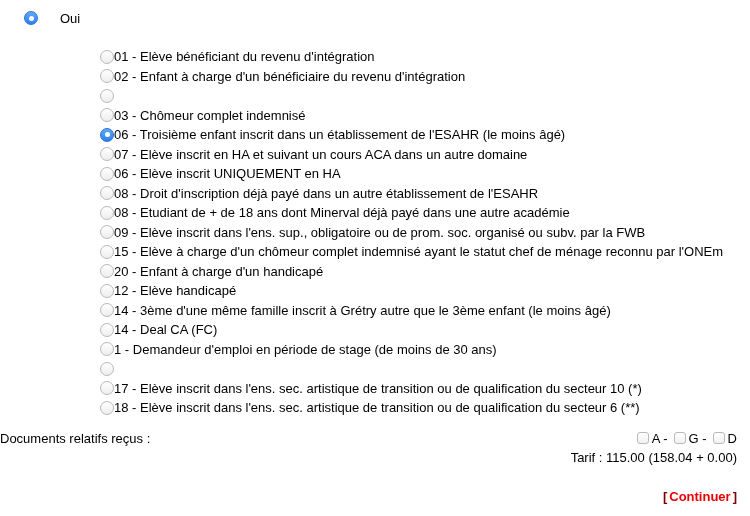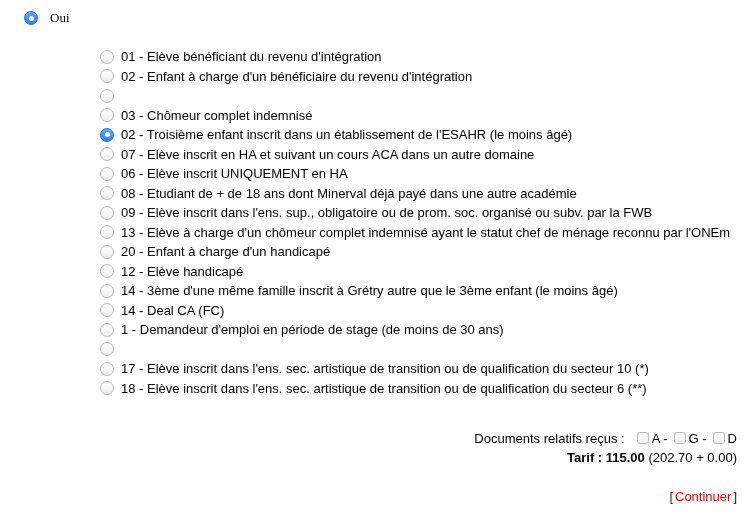--- a/index.html
+++ b/index.html
@@ -48,62 +48,60 @@
     background: linear-gradient(#ffffff, #f1f1f1);
     box-sizing: border-box;
     display: inline-block;
     flex: none;
   }
 
   
   .oui-row {
     display: flex;
     align-items: center;
-    gap: 12px;
+    gap: 22px;
     padding: 10px 0 0 24px;
     height: 16px;
-    font-family: Liberation Serif, serif;
   }
 
   
   .options {
     margin: 21px 0 0 100px;
   }
   .option-row {
     display: flex;
     align-items: center;
-    gap: 7px;
     height: 19.5px;
     white-space: nowrap;
   }
 
   
   .bottom {
     position: absolute;
     right: 13px;
     bottom: 0;
     top: 428px;
     left: 0;
     text-align: right;
   }
   .docs-row {
     display: flex;
-    justify-content: flex-end;
+    justify-content: space-between;
     align-items: center;
     height: 20px;
     gap: 3px;
   }
   .docs-label { margin-right: 3px; }
   .docs-item { display: flex; align-items: center; gap: 3px; margin-left: 6px; }
   .tarif-row { height: 20px; line-height: 20px; }
-  .tarif-bold { font-weight: bold; }
+  .tarif-bold { font-weight: normal; }
   .continue-row {
     margin-top: 19px;
     height: 20px; line-height: 20px;
-    font-weight: normal;
+    font-weight: bold;
   }
   .bracket { color: #7f0000; }
   .continue-link { color: #ee0000; cursor: pointer; text-decoration: none; padding: 0 2px; }
 </style>
 </head>
 <body>
 
 <div class="page">
 
   <div class="oui-row">
@@ -126,47 +124,51 @@
       <span class="radio"></span>
     </div>
 
     <div class="option-row">
       <span class="radio"></span>
       <span class="option-label">03 - Chômeur complet indemnisé</span>
     </div>
 
     <div class="option-row">
       <span class="radio checked"></span>
-      <span class="option-label">02 - Troisième enfant inscrit dans un établissement de l'ESAHR (le moins âgé)</span>
+      <span class="option-label">06 - Troisième enfant inscrit dans un établissement de l'ESAHR (le moins âgé)</span>
     </div>
 
     <div class="option-row">
       <span class="radio"></span>
       <span class="option-label">07 - Elève inscrit en HA et suivant un cours ACA dans un autre domaine</span>
     </div>
 
     <div class="option-row">
       <span class="radio"></span>
       <span class="option-label">06 - Elève inscrit UNIQUEMENT en HA</span>
     </div>
 
+    <div class="option-row">
+      <span class="radio"></span>
+      <span class="option-label">08 - Droit d'inscription déjà payé dans un autre établissement de l'ESAHR</span>
+    </div>
 
     <div class="option-row">
       <span class="radio"></span>
       <span class="option-label">08 - Etudiant de + de 18 ans dont Minerval déjà payé dans une autre académie</span>
     </div>
 
     <div class="option-row">
       <span class="radio"></span>
       <span class="option-label">09 - Elève inscrit dans l'ens. sup., obligatoire ou de prom. soc. organisé ou subv. par la FWB</span>
     </div>
 
     <div class="option-row">
       <span class="radio"></span>
-      <span class="option-label">13 - Elève à charge d'un chômeur complet indemnisé ayant le statut chef de ménage reconnu par l'ONEm</span>
+      <span class="option-label">15 - Elève à charge d'un chômeur complet indemnisé ayant le statut chef de ménage reconnu par l'ONEm</span>
     </div>
 
     <div class="option-row">
       <span class="radio"></span>
       <span class="option-label">20 - Enfant à charge d'un handicapé</span>
     </div>
 
     <div class="option-row">
       <span class="radio"></span>
       <span class="option-label">12 - Elève handicapé</span>
@@ -217,20 +219,20 @@
     </span>
 
     <span class="docs-item">
       <span class="checkbox"></span>
       <span>D</span>
     </span>
   </span>
     </div>
     <div class="tarif-row">
       <span class="tarif-bold">Tarif : 115.00</span>
-      <span>(202.70 + 0.00)</span>
+      <span>(158.04 + 0.00)</span>
     </div>
     <div class="continue-row">
       <span class="bracket">[</span><a class="continue-link">Continuer</a><span class="bracket">]</span>
     </div>
   </div>
 
 </div>
 
 </body></html>

